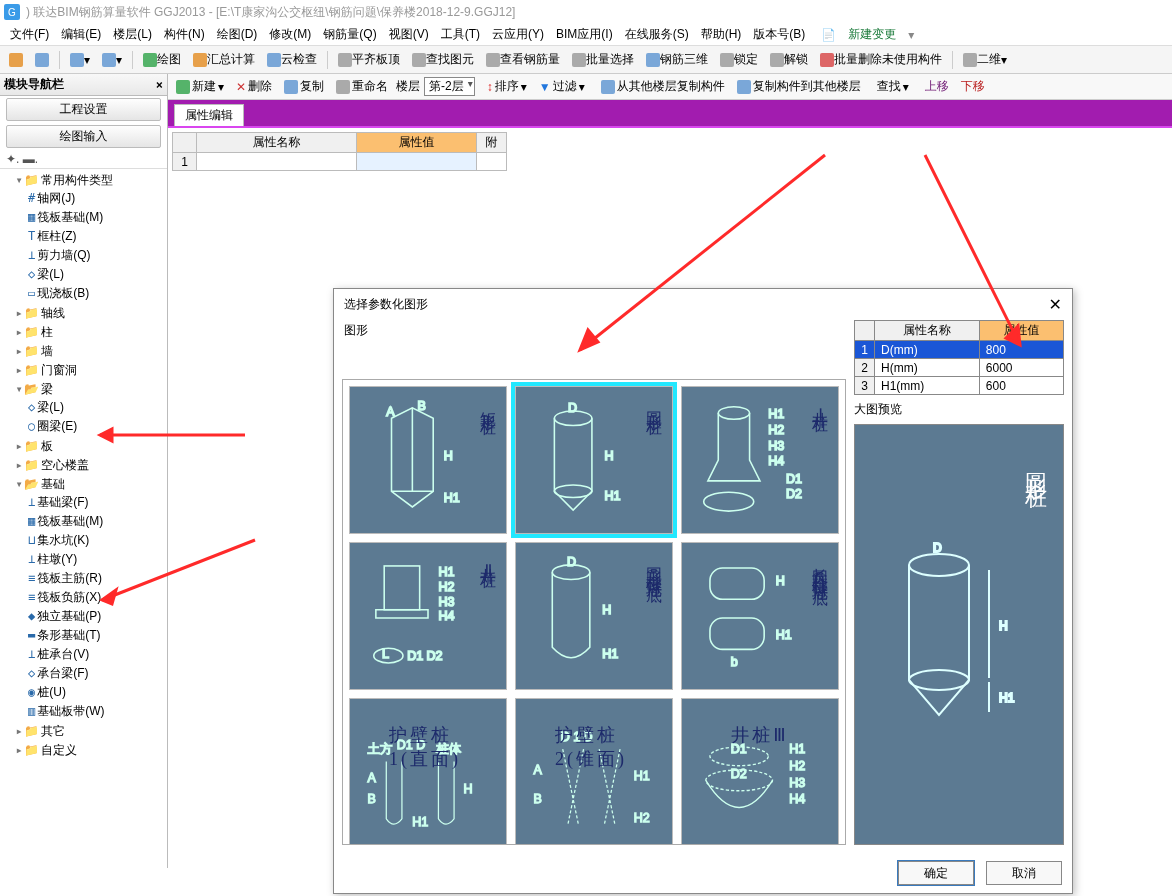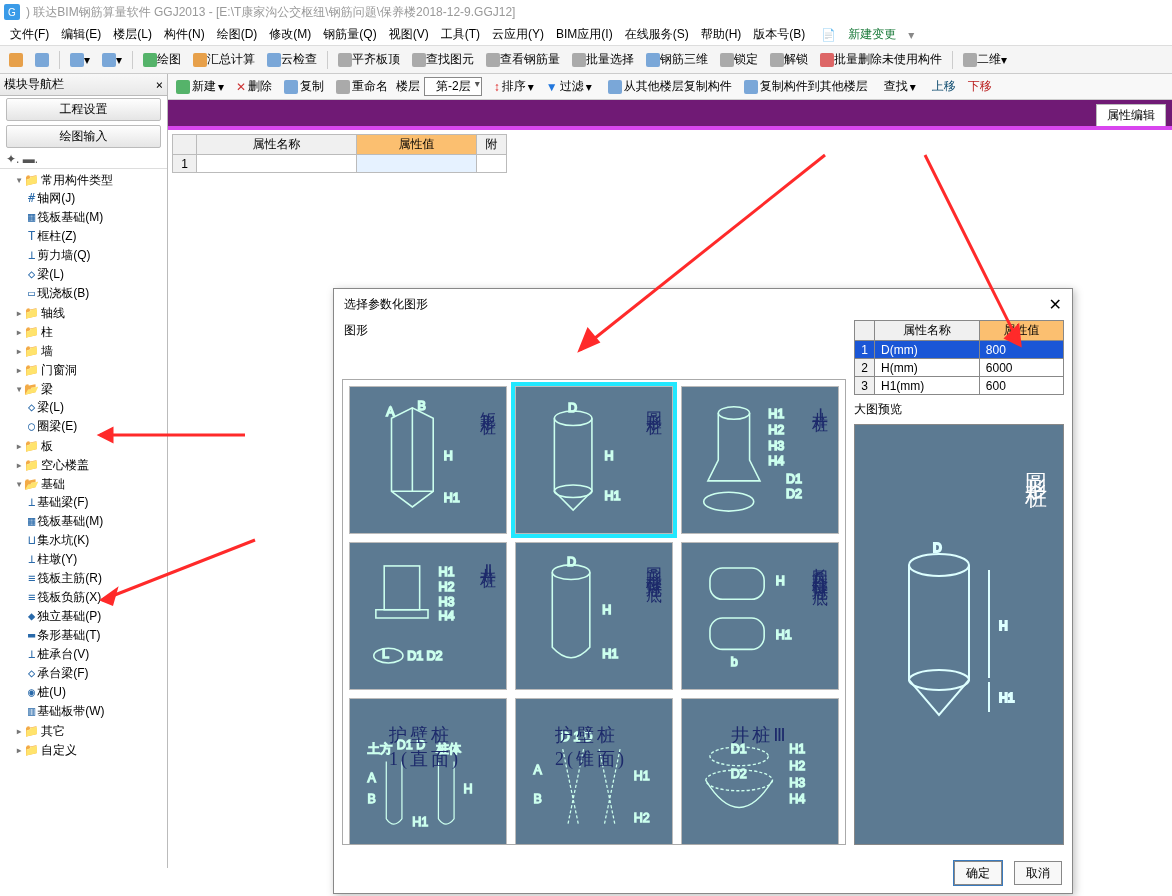--- a/index.html
+++ b/index.html
@@ -16,21 +16,21 @@
 .menubar .newchange-icon { color: #3a9be8; margin-left: 4px; }
 
 
 .toolbar { height: 28px; display: flex; align-items: center; background: #f5f5f5; border-bottom: 1px solid #ccc; padding: 0 4px; gap: 2px; }
 .toolbar .tbtn { display: inline-flex; align-items: center; padding: 2px 4px; border: 1px solid transparent; cursor: default; white-space: nowrap; }
 .toolbar .sep { width: 1px; height: 18px; background: #ccc; margin: 0 3px; }
 
 
 .main { display: flex; height: calc(100% - 102px); }
 .leftpane { width: 168px; border-right: 1px solid #bbb; display: flex; flex-direction: column; background: #fff; }
-.leftpane .panehdr { background: linear-gradient(#f8f8f8,#e8e8e8); border-bottom: 1px solid #bbb; padding: 2px 4px; display: flex; align-items: center; justify-content: space-between; font-weight: normal; }
+.leftpane .panehdr { background: linear-gradient(#f8f8f8,#e8e8e8); border-bottom: 1px solid #bbb; padding: 2px 4px; display: flex; align-items: center; justify-content: space-between; font-weight: bold; }
 .leftpane .panehdr .closex { font-family: monospace; }
 .leftpane .tabbtn { background: linear-gradient(#fefefe,#e5e5e5); border: 1px solid #bbb; border-radius: 2px; margin: 2px 6px; padding: 2px 0; text-align: center; }
 .smallicons { padding: 2px 6px; color: #555; border-bottom: 1px solid #ddd; }
 
 
 .tree { flex: 1; overflow: auto; padding: 2px 12px; }
 .tree ul { list-style: none; padding-left: 14px; }
 .tree > ul { padding-left: 2px; }
 .tree li { white-space: nowrap; padding: 1px 0; }
 .tree .twist { display: inline-block; width: 10px; text-align: center; color: #777; font-family: monospace; }
@@ -40,21 +40,21 @@
 
 .midpane { width: 190px; border-right: 1px solid #bbb; display: flex; flex-direction: column; }
 .searchrow { display: flex; border-bottom: 1px solid #ccc; }
 .searchrow input { flex: 1; border: none; padding: 3px 6px; outline: none; font-style: italic; color: #999; }
 .searchrow .sbtn { width: 24px; border-left: 1px solid #ccc; background: #eee; display: flex; align-items: center; justify-content: center; }
 .midlist { flex: 1; padding: 4px; }
 .midlist .item { padding: 1px 2px; }
 
 
 .rightpane { flex: 1; display: flex; flex-direction: column; }
-.proptab { border-bottom: 4px solid #d946ef; padding: 4px 6px 0; background: #701a75; text-align: right; }
+.proptab { border-bottom: 2px solid #d946ef; padding: 4px 6px 0; background: #a21caf; }
 .proptab .tab { display: inline-block; border: 1px solid #bbb; border-bottom: none; padding: 2px 10px; background: #fff; }
 .propgrid { border-collapse: collapse; margin: 2px; }
 .propgrid th, .propgrid td { border: 1px solid #bbb; padding: 1px 6px; height: 18px; }
 .propgrid th { background: #f0f0f0; font-weight: normal; }
 .propgrid th.vcol { background: #fbbf70; }
 .propgrid td.rownum { background: #f0f0f0; text-align: center; width: 24px; }
 .propgrid td.val { background: #e6f2ff; width: 120px; }
 
 
 .dialog { position: absolute; left: 333px; top: 288px; width: 740px; height: 606px; background: #fff; border: 1px solid #888; box-shadow: 2px 2px 8px rgba(0,0,0,.25); display: flex; flex-direction: column; }
@@ -75,31 +75,31 @@
 .paramtable { border-collapse: collapse; width: 100%; }
 .paramtable th, .paramtable td { border: 1px solid #888; padding: 1px 6px; height: 18px; font-size: 12px; }
 .paramtable th { background: #f0f0f0; font-weight: normal; }
 .paramtable th.vh { background: #fbbf70; }
 .paramtable td.rn { background: #f0f0f0; text-align: center; width: 20px; }
 .paramtable tr.selrow td { background: #1a56d6; color: #fff; }
 .paramtable tr.selrow td.rn { background: #1a56d6; }
 .preview { border: 1px solid #888; flex: 1; background: #5c7a92; display: flex; align-items: center; justify-content: center; position: relative; }
 .preview .cap { position: absolute; right: 12px; top: 30px; color: #fff; writing-mode: vertical-rl; font-size: 22px; letter-spacing: 6px; }
 .dbuttons { padding: 8px 10px; display: flex; justify-content: flex-end; gap: 12px; }
-.dbuttons button { width: 48px; height: 24px; border: 1px solid #888; background: #f8f8f8; }
+.dbuttons button { width: 76px; height: 24px; border: 1px solid #888; background: #f8f8f8; }
 .dbuttons button.primary { outline: 1px solid #3a7abd; }
 
 
 .arrow { position: absolute; pointer-events: none; }
 .arrow svg line, .arrow svg path { stroke: #ff2a2a; stroke-width: 3; fill: #ff2a2a; }
 
 
 .toolbar2 { height: 26px; display: flex; align-items: center; padding: 0 4px; gap: 4px; border-bottom: 1px solid #ccc; background: #f8f8f8; white-space: nowrap; overflow: hidden; }
 .toolbar2 .tbtn { padding: 2px 4px; display: inline-flex; align-items: center; gap: 2px; }
-.dropdown-mini { border: 1px solid #888; padding: 0 10px 0 11px; background: #fff; position: relative; }
+.dropdown-mini { border: 1px solid #888; padding: 0 10px 0 4px; background: #fff; position: relative; }
 .dropdown-mini::after { content: "▾"; position: absolute; right: 1px; top: 0; font-size: 10px; color: #555; }
 
 
 .ico { width: 14px; height: 14px; display: inline-block; background: #7aa7d8; border-radius: 2px; }
 .ico.green { background: #55b36a; }
 .ico.orange { background: #e7a04a; }
 .ico.gray { background: #aaa; }
 .ico.red { background: #d66; }
 </style>
 </head>
@@ -275,21 +275,21 @@
           <span class="ico"></span>
           <span>从其他楼层复制构件</span>
         </span>
       <span class="tbtn">
           <span class="ico"></span>
           <span>复制构件到其他楼层</span>
         </span>
       <span class="sep"></span>
       <span class="tbtn"><span>查找</span>▾</span>
       <span class="sep"></span>
-      <span class="tbtn" style="color:#0c4a6e">
+      <span class="tbtn" style="color:#701a75">
           <span>上移</span>
         </span>
       <span class="tbtn" style="color:#b91c1c">
           <span>下移</span>
         </span>
     </div>
 
     <div style="flex:1;display:flex">
 
 

